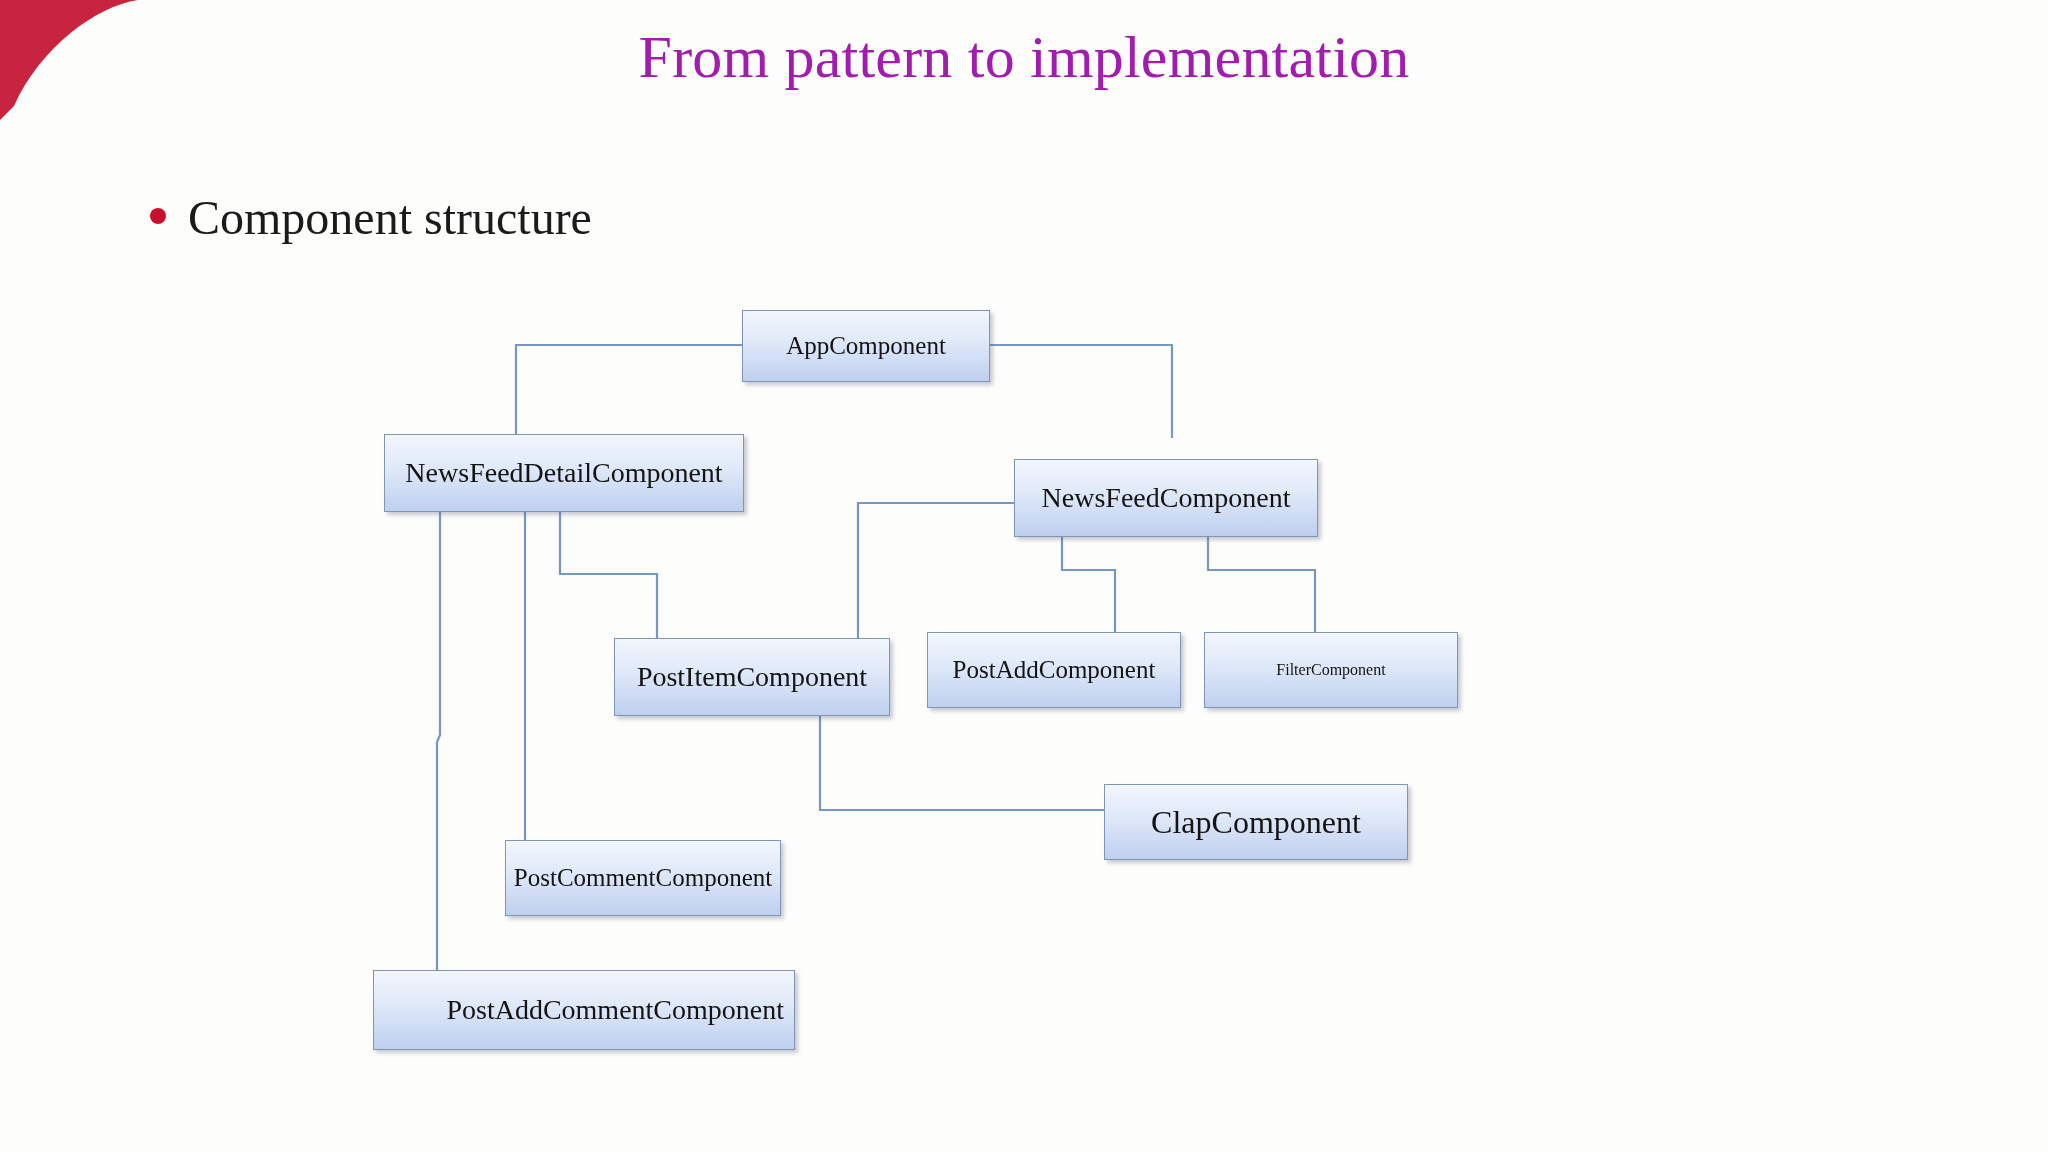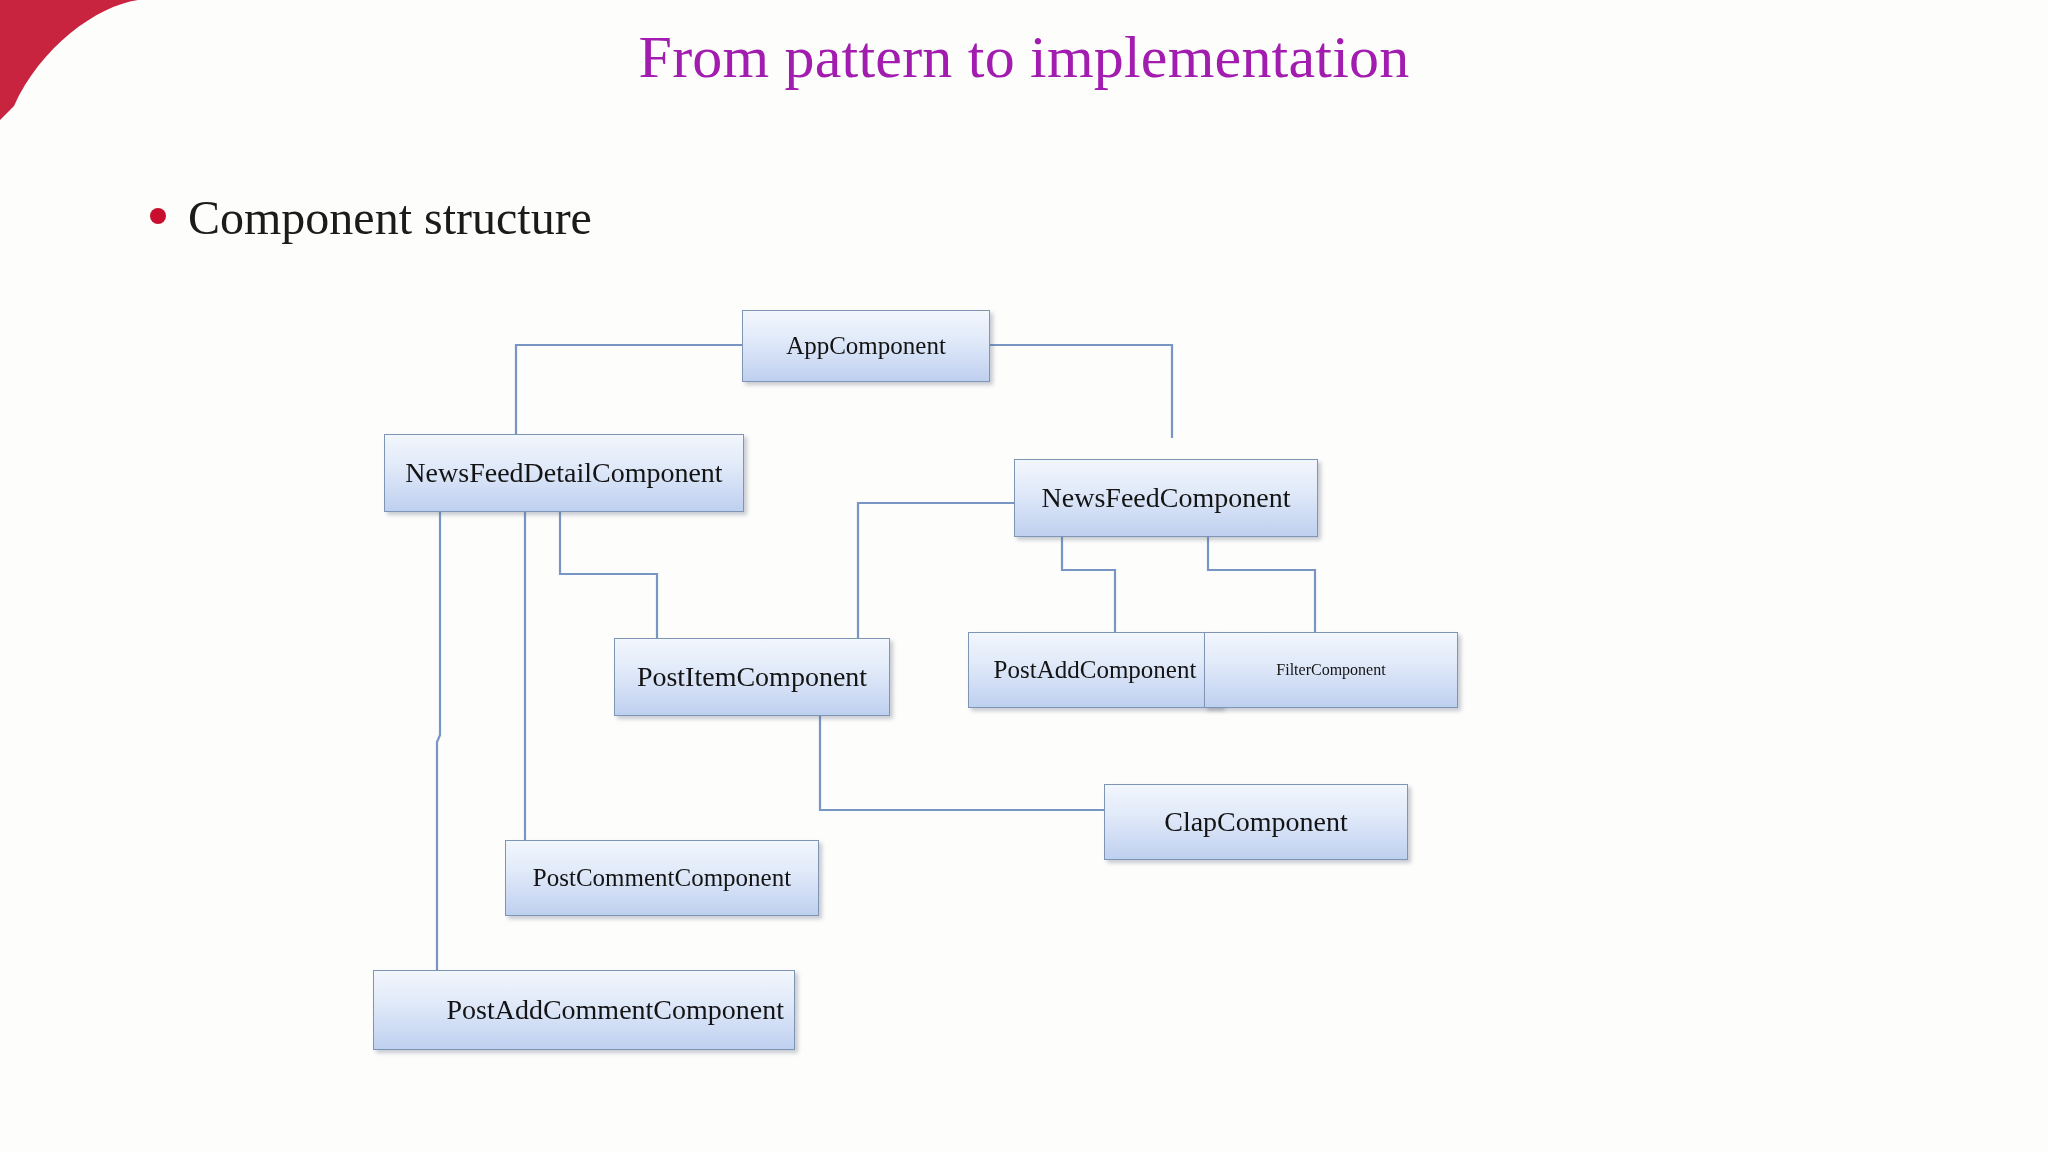--- a/index.html
+++ b/index.html
@@ -140,33 +140,33 @@
     </div>
 
     <div class="node-box" style="left:1014px; top:459px; width:304px; height:78px; font-size:28px;">
       <span class="node-label">NewsFeedComponent</span>
     </div>
 
     <div class="node-box" style="left:614px; top:638px; width:276px; height:78px; font-size:28px;">
       <span class="node-label">PostItemComponent</span>
     </div>
 
-    <div class="node-box" style="left:968px; top:632px; width:254px; height:76px; font-size:25px;">
+    <div class="node-box" style="left:927px; top:632px; width:254px; height:76px; font-size:25px;">
       <span class="node-label">PostAddComponent</span>
     </div>
 
     <div class="node-box" style="left:1204px; top:632px; width:254px; height:76px; font-size:16px;">
       <span class="node-label">FilterComponent</span>
     </div>
 
-    <div class="node-box" style="left:1104px; top:784px; width:304px; height:76px; font-size:28px;">
+    <div class="node-box" style="left:1104px; top:784px; width:304px; height:76px; font-size:32px;">
       <span class="node-label">ClapComponent</span>
     </div>
 
-    <div class="node-box" style="left:505px; top:840px; width:314px; height:76px; font-size:25px;">
+    <div class="node-box" style="left:505px; top:840px; width:276px; height:76px; font-size:25px;">
       <span class="node-label">PostCommentComponent</span>
     </div>
 
     <div class="node-box" style="left:373px; top:970px; width:422px; height:80px; font-size:28px;justify-content:flex-end;">
       <span class="node-label">PostAddCommentComponent</span>
     </div>
 
   </div>
 </div>
 

